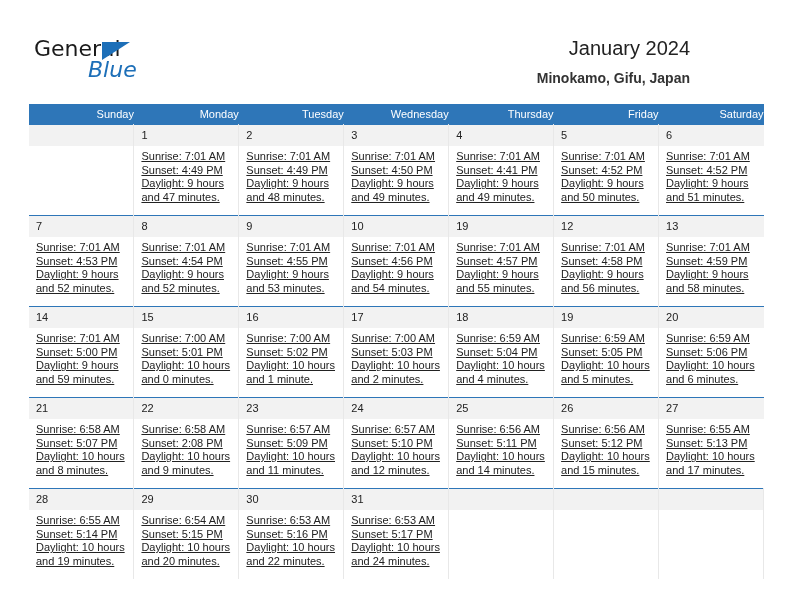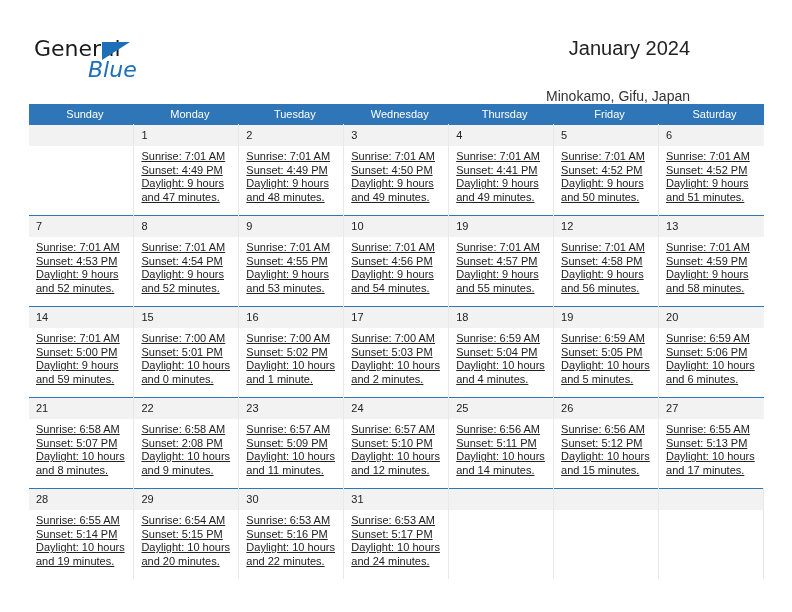--- a/index.html
+++ b/index.html
@@ -74,44 +74,44 @@
   .cal-title {
     font-size: 20px;
     color: #222222;
     font-weight: 400;
     line-height: 36px;
     white-space: nowrap;
   }
   .cal-subtitle {
     font-size: 14px;
     color: #333333;
-    font-weight: 400;
+    font-weight: 700;
     line-height: 20px;
-    margin-top: 20px;
+    margin-top: 2px;
     white-space: nowrap;
   }
 
   
   .calendar {
     position: absolute;
     left: 29px;
     top: 104px;
     width: 735px;
   }
   table.cal {
     width: 735px;
     border-collapse: collapse;
     table-layout: fixed;
   }
   table.cal th {
     background: #2e76b8;
     color: #ffffff;
     font-size: 11px;
     font-weight: normal;
-    text-align: center;
+    text-align: right;
     padding: 4px 0 4px 7px;
     height: 12px;
     line-height: 12px;
     border: none;
   }
   td.daycell {
     vertical-align: top;
     padding: 0;
     border-top: 1px solid #2e76b8;
     border-right: 1px solid #e8e8e8;

